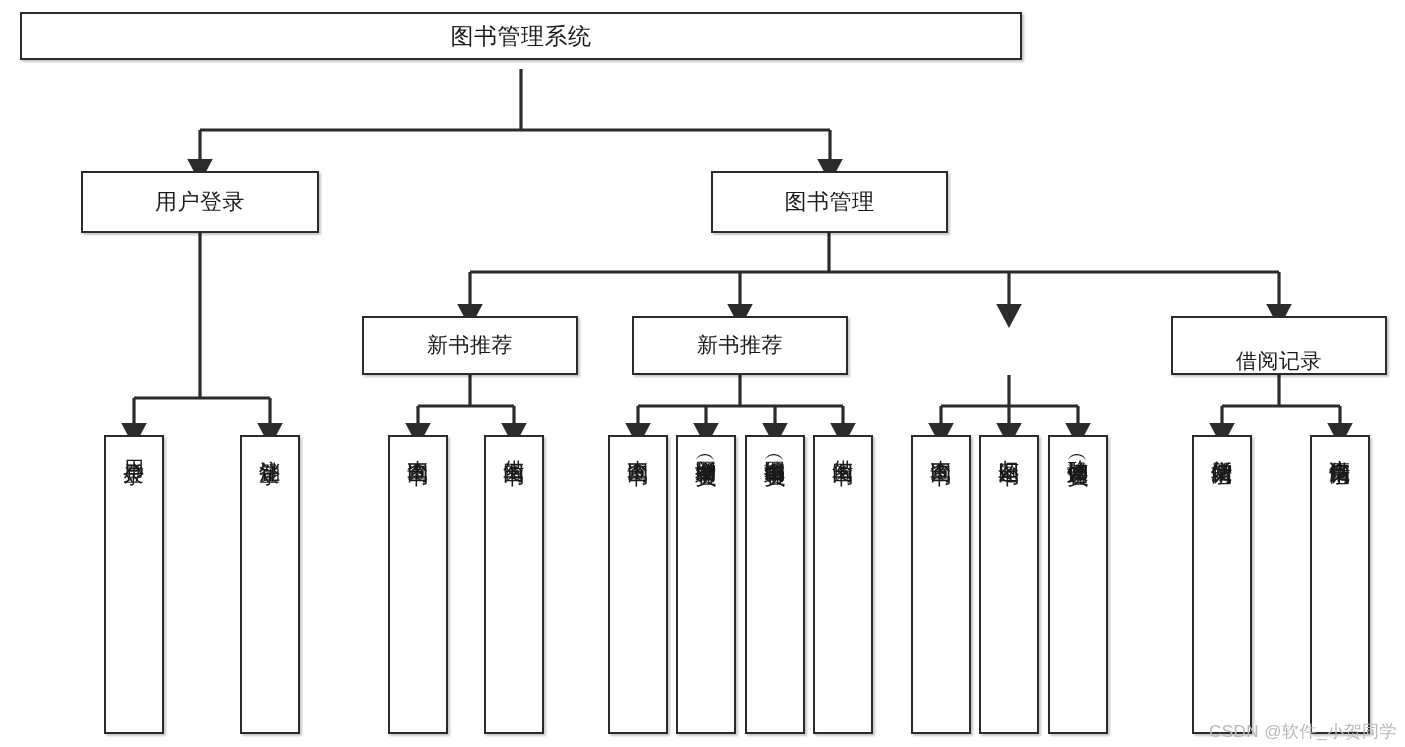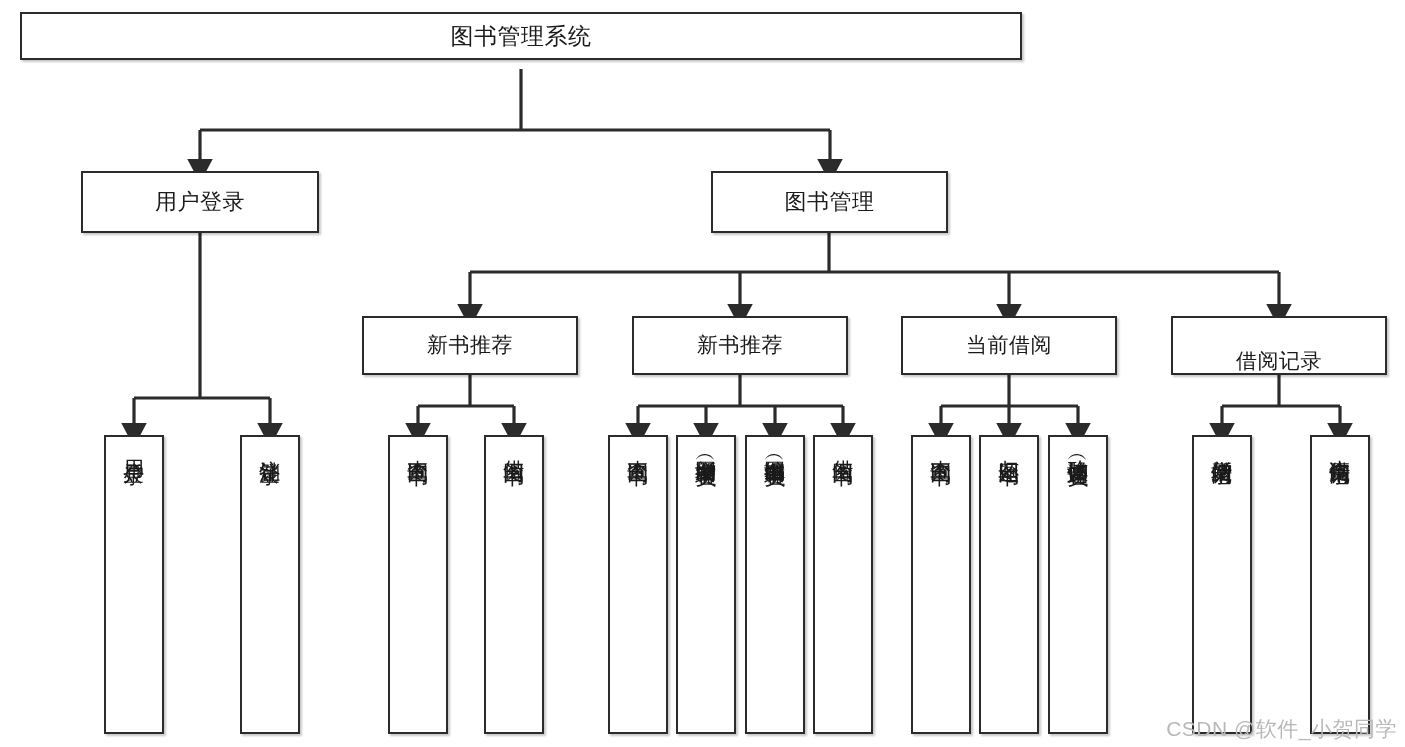--- a/index.html
+++ b/index.html
@@ -58,21 +58,21 @@
     letter-spacing: 2px;
     white-space: nowrap;
   }
   .node.leaf.tall .label {
     letter-spacing: 1px;
   }
   .watermark {
     position: absolute;
     right: 8px;
     bottom: 4px;
-    font-size: 21px;
+    font-size: 17px;
     color: #b8b8b8;
     letter-spacing: 0.5px;
     white-space: nowrap;
     text-align: center;
   }
 </style>
 </head>
 <body>
 
 <div id="canvas">
@@ -138,23 +138,20 @@
   <div class="node lvl2" style="left:711px; top:171px; width:237px; height:62px;">
     <span class="label">图书管理</span>
   </div>
 
   <div class="node lvl3" style="left:362px; top:316px; width:216px; height:59px;">
     <span class="label">新书推荐</span>
   </div>
   <div class="node lvl3" style="left:632px; top:316px; width:216px; height:59px;">
     <span class="label">新书推荐</span>
   </div>
-  <div class="node lvl3" style="left:901px; top:316px; width:216px; height:59px;">
-    <span class="label">当前借阅</span>
-  </div>
   <div class="node lvl3" style="left:1171px; top:316px; width:216px; height:59px;align-items:flex-end;">
     <span class="label">借阅记录</span>
   </div>
 
   <div class="node leaf" style="left:104px; top:435px; width:60px; height:299px;">
     <span class="label">用户登录</span>
   </div>
   <div class="node leaf" style="left:240px; top:435px; width:60px; height:299px;">
     <span class="label">注销登录</span>
   </div>

